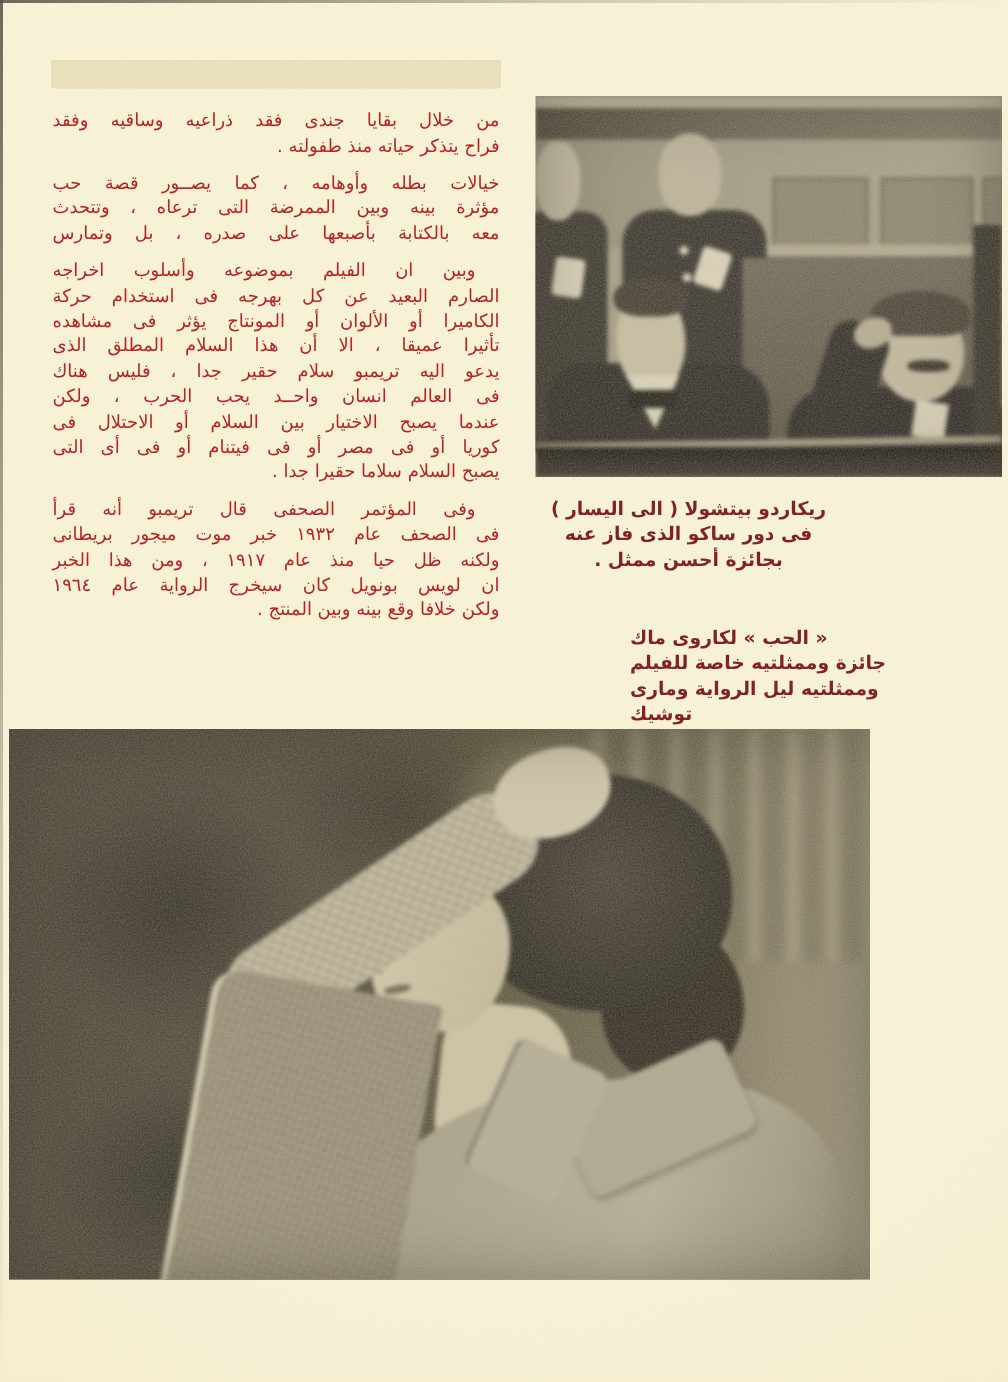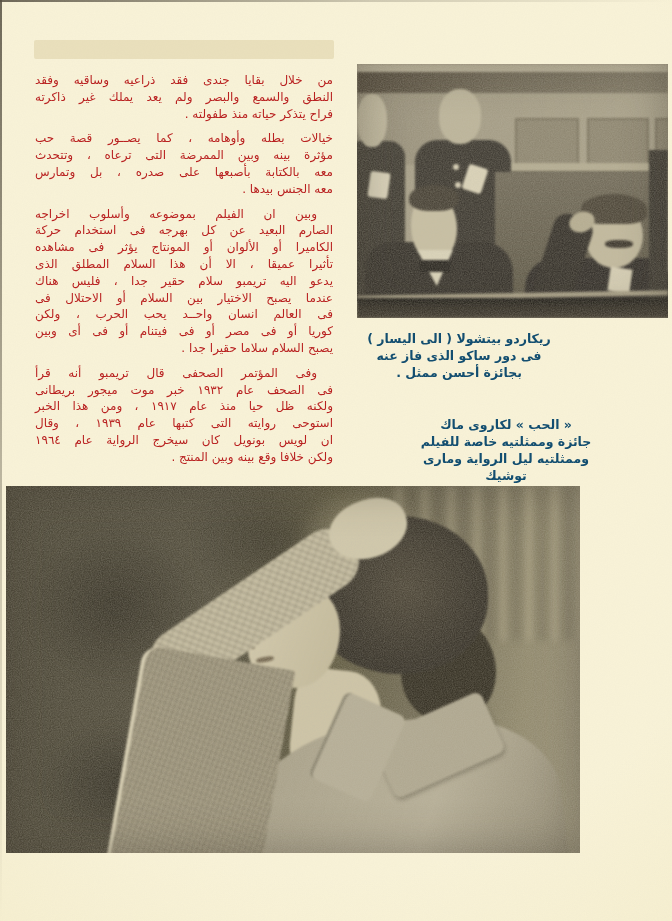--- a/index.html
+++ b/index.html
@@ -19,24 +19,24 @@
     color:#b91c1c;font-size:12px;line-height:16.8px;margin-top:32px;}
   .para{margin:0 0 8px 0;}
   .para:last-child{margin-bottom:0;}
   .ln{text-align:justify;text-align-last:justify;white-space:normal;}
   .ln.last{text-align-last:right;}
   .ln.indent{padding-right:16px;}
   .line-shade{position:absolute;left:34px;top:40px;width:300px;height:19px;
     background:rgba(203,183,131,.32);border-radius:2px;}
 
   
-  .cap{position:absolute;direction:rtl;font-weight:bold;color:#0c4a6e;
+  .cap{position:absolute;direction:rtl;font-weight:bold;color:#7f1d1d;
     font-size:12.5px;line-height:17px;}
   #caption-court{left:366px;top:330px;width:186px;text-align:center;}
-  #caption-love{left:420px;top:416px;width:172px;text-align:center;}
+  #caption-love{left:420px;top:416px;width:172px;text-align:left;}
 
   
   .photo{position:absolute;overflow:hidden;}
   .photo-inner{position:absolute;inset:0;filter:blur(1.3px);}
   .ph{position:absolute;}
   .vignette{position:absolute;inset:0;box-shadow:inset 0 0 46px rgba(42,36,24,.45);}
   .grain{position:absolute;inset:0;width:100%;height:100%;pointer-events:none;opacity:.55;}
   .grain.page{opacity:.12;}
 
   
@@ -136,45 +136,42 @@
   </defs>
 </svg>
 
 <div class="edge-top"></div>
 <div class="edge-left"></div>
 <div class="line-shade"></div>
 
 <div class="article">
   <div class="para">
     <div class="ln">من خلال بقايا جندى فقد ذراعيه وساقيه وفقد</div>
-    <div class="ln">النطق والسمع والبصر ولم يعد يملك غير ذاكرته</div>
     <div class="ln last">فراح يتذكر حياته منذ طفولته .</div>
   </div>
   <div class="para">
     <div class="ln">خيالات بطله وأوهامه ، كما يصــور قصة حب</div>
     <div class="ln">مؤثرة بينه وبين الممرضة التى ترعاه ، وتتحدث</div>
     <div class="ln">معه بالكتابة بأصبعها على صدره ، بل وتمارس</div>
-    <div class="ln last">معه الجنس بيدها .</div>
   </div>
   <div class="para">
     <div class="ln indent">وبين ان الفيلم بموضوعه وأسلوب اخراجه</div>
     <div class="ln">الصارم البعيد عن كل بهرجه فى استخدام حركة</div>
     <div class="ln">الكاميرا أو الألوان أو المونتاج يؤثر فى مشاهده</div>
     <div class="ln">تأثيرا عميقا ، الا أن هذا السلام المطلق الذى</div>
     <div class="ln">يدعو اليه تريمبو سلام حقير جدا ، فليس هناك</div>
+    <div class="ln">فى العالم انسان واحــد يحب الحرب ، ولكن</div>
     <div class="ln">عندما يصبح الاختيار بين السلام أو الاحتلال فى</div>
-    <div class="ln">فى العالم انسان واحــد يحب الحرب ، ولكن</div>
-    <div class="ln">كوريا أو فى مصر أو فى فيتنام أو فى أى وبين</div>
+    <div class="ln">كوريا أو فى مصر أو فى فيتنام أو فى أى التى</div>
     <div class="ln last">يصبح السلام سلاما حقيرا جدا .</div>
   </div>
   <div class="para">
     <div class="ln indent">وفى المؤتمر الصحفى قال تريمبو أنه قرأ</div>
     <div class="ln">فى الصحف عام ١٩٣٢ خبر موت ميجور بريطانى</div>
     <div class="ln">ولكنه ظل حيا منذ عام ١٩١٧ ، ومن هذا الخبر</div>
-    <div class="ln">استوحى روايته التى كتبها عام ١٩٣٩ ، وقال</div>
     <div class="ln">ان لويس بونويل كان سيخرج الرواية عام ١٩٦٤</div>
     <div class="ln last">ولكن خلافا وقع بينه وبين المنتج .</div>
   </div>
 </div>
 
 <div class="photo" id="photo-court">
   <div class="photo-inner">
     <div class="ph" id="court-wall-top"></div>
     <div class="ph" id="court-rail-top"></div>
     <div class="ph" id="court-wall"></div>

